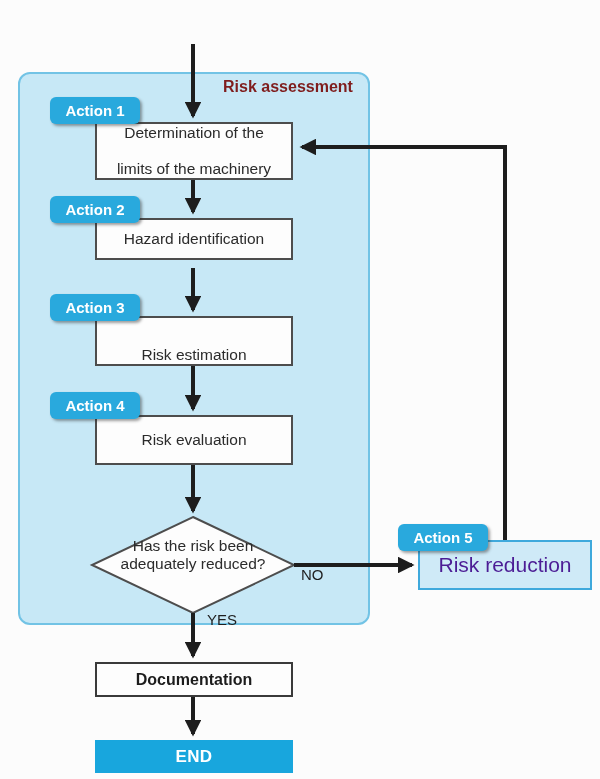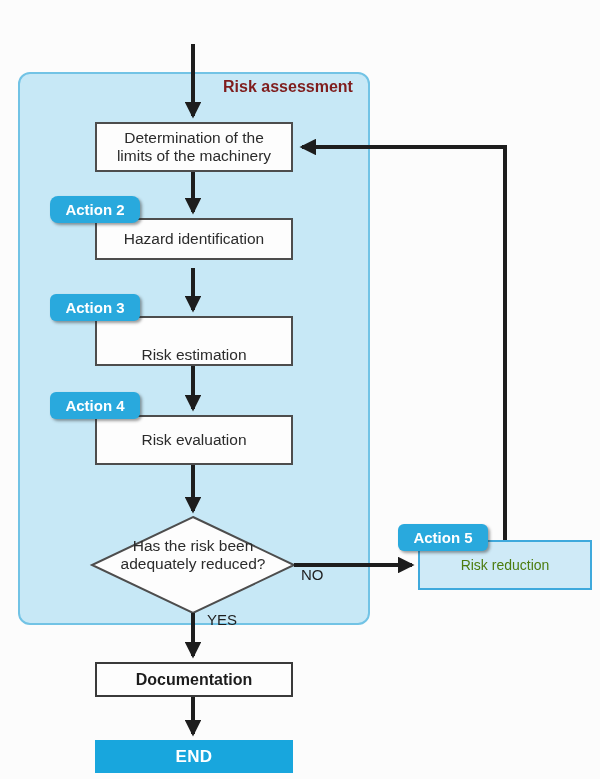--- a/index.html
+++ b/index.html
@@ -60,21 +60,21 @@
     font-weight: bold;
     font-size: 15px;
     display: flex;
     align-items: center;
     justify-content: center;
     border-radius: 6px;
     box-shadow: 2px 2px 3px rgba(40,40,40,0.45);
     z-index: 4;
   }
   #badge-1 { left: 50px;  top: 97px; }
-  #badge-2 { left: 50px;  top: 196px; border-radius: 8px; }
+  #badge-2 { left: 50px;  top: 196px; }
   #badge-3 { left: 50px;  top: 294px; }
   #badge-4 { left: 50px;  top: 392px; }
   #badge-5 { left: 398px; top: 516px; margin-top: 8px; }
 
   
   .process {
     position: absolute;
     left: 95px;
     width: 198px;
     background: #fdfdfd;
@@ -83,21 +83,21 @@
     display: flex;
     flex-direction: column;
     align-items: center;
     justify-content: center;
     font-size: 15.5px;
     color: #2b2b2b;
     text-align: center;
     line-height: 1.18;
     z-index: 2;
   }
-  #step1-box { top: 122px; height: 50px; }
+  #step1-box { top: 122px; height: 58px; justify-content: space-between; }
   #step2-box { top: 218px; height: 42px; }
   #step3-box { top: 316px; height: 50px; justify-content: flex-end; }
   #step4-box { top: 415px; height: 50px; }
 
   
   .decision-text {
     position: absolute;
     left: 92px; top: 537px;
     width: 202px;
     text-align: center;
@@ -121,22 +121,22 @@
   .reduction {
     position: absolute;
     left: 418px; top: 540px;
     width: 174px; height: 50px;
     background: #cfeaf7;
     border: 2px solid #3fa9dc;
     box-sizing: border-box;
     display: flex;
     align-items: center;
     justify-content: center;
-    font-size: 14px;
-    color: #4d7c0f;
+    font-size: 21px;
+    color: #4c1d95;
     z-index: 2;
   }
 
   
   .documentation {
     position: absolute;
     left: 95px; top: 662px;
     width: 198px; height: 35px;
     background: #fdfdfd;
     border: 2px solid #3a3a3a;
@@ -181,20 +181,21 @@
     <path d="M193 268 L193 310" stroke="#1d1d1d" stroke-width="4" fill="none" marker-end="url(#ah)"></path>
     <path d="M193 366 L193 409" stroke="#1d1d1d" stroke-width="4" fill="none" marker-end="url(#ah)"></path>
     <path d="M193 465 L193 511" stroke="#1d1d1d" stroke-width="4" fill="none" marker-end="url(#ah)"></path>
     <path d="M193 613 L193 656" stroke="#1d1d1d" stroke-width="4" fill="none" marker-end="url(#ah)"></path>
     <path d="M193 697 L193 734" stroke="#1d1d1d" stroke-width="4" fill="none" marker-end="url(#ah)"></path>
     <path d="M294 565 L412 565" stroke="#1d1d1d" stroke-width="4" fill="none" marker-end="url(#ah)"></path>
     <path d="M505 540 L505 147 L302 147" stroke="#1d1d1d" stroke-width="4" fill="none" marker-end="url(#ah)"></path>
   </svg>
 
 
+  <div class="badge" id="badge-1">Action 1</div>
   <div class="badge" id="badge-2">Action 2</div>
   <div class="badge" id="badge-3">Action 3</div>
   <div class="badge" id="badge-4">Action 4</div>
   <div class="badge" id="badge-5">Action 5</div>
 
   <div class="process" id="step1-box">
     <span>Determination of the</span>
     <span>limits of the machinery</span>
   </div>
   <div class="process" id="step2-box">

